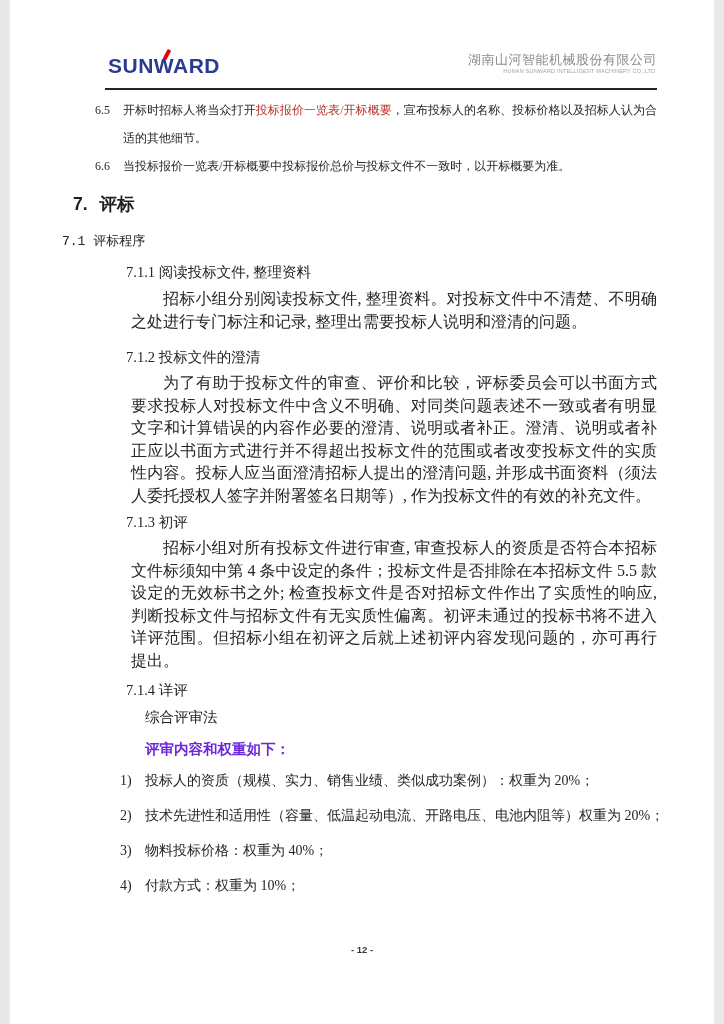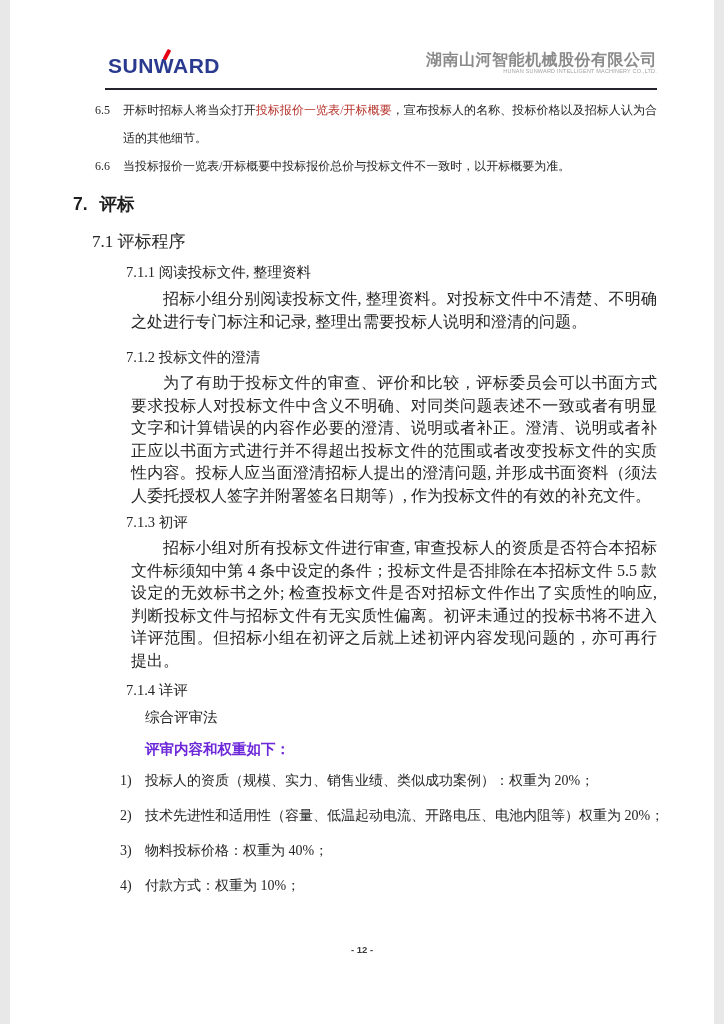--- a/index.html
+++ b/index.html
@@ -21,21 +21,21 @@
     font-weight:bold; font-size:21px; letter-spacing:0.5px;
     color:#2a3b8f;
   }
   .logo-accent {
     position:absolute; left:57px; top:-5px; width:3.5px; height:11px;
     background:#e60012; transform:rotate(28deg); border-radius:1px;
   }
   .company { position:absolute; right:0; top:3px; text-align:right; }
   .company-cn {
     font-family:"Liberation Sans","DejaVu Sans",sans-serif;
-    font-weight:bold; font-size:16px; letter-spacing:0.5px; color:#8b8b8b;
+    font-weight:normal; font-size:13px; letter-spacing:0.5px; color:#8b8b8b;
     line-height:14px;
   }
   .company-en {
     font-family:"Liberation Sans","DejaVu Sans",sans-serif;
     font-size:5.5px; letter-spacing:0.2px; color:#a2a2a2; line-height:8px;
   }
 
   
   .content { position:absolute; top:88px; left:0; right:0; }
 
@@ -48,21 +48,21 @@
   .nowrap { white-space:nowrap; }
   .red { color:#b5322a; }
 
   .h7 {
     margin:13px 57px 0 63px; font-size:17.5px; line-height:22px;
     font-family:"Liberation Sans","DejaVu Sans",sans-serif; font-weight:bold;
     color:#1e1e1e;
   }
   .h7 .h7num { margin-right:12px; }
 
-  .h71  { margin:17px 57px 0 82px;  font-size:17px; line-height:20px; }
+  .h71  { margin:17px 57px 0 52px;  font-size:13px; line-height:20px;font-family:Liberation Mono, monospace; }
   .h71x { margin:10px 57px 0 116px; font-size:14.5px; line-height:20px; }
   .h712 { margin-top:14px; }
   .h713 { margin-top:5px; }
   .h714 { margin-top:8px; }
 
   .para {
     margin:6px 57px 0 121px; font-size:16px; line-height:22.5px;
     text-align:justify; text-indent:2em;
   }
   .para.p2 { margin-top:5px; }

